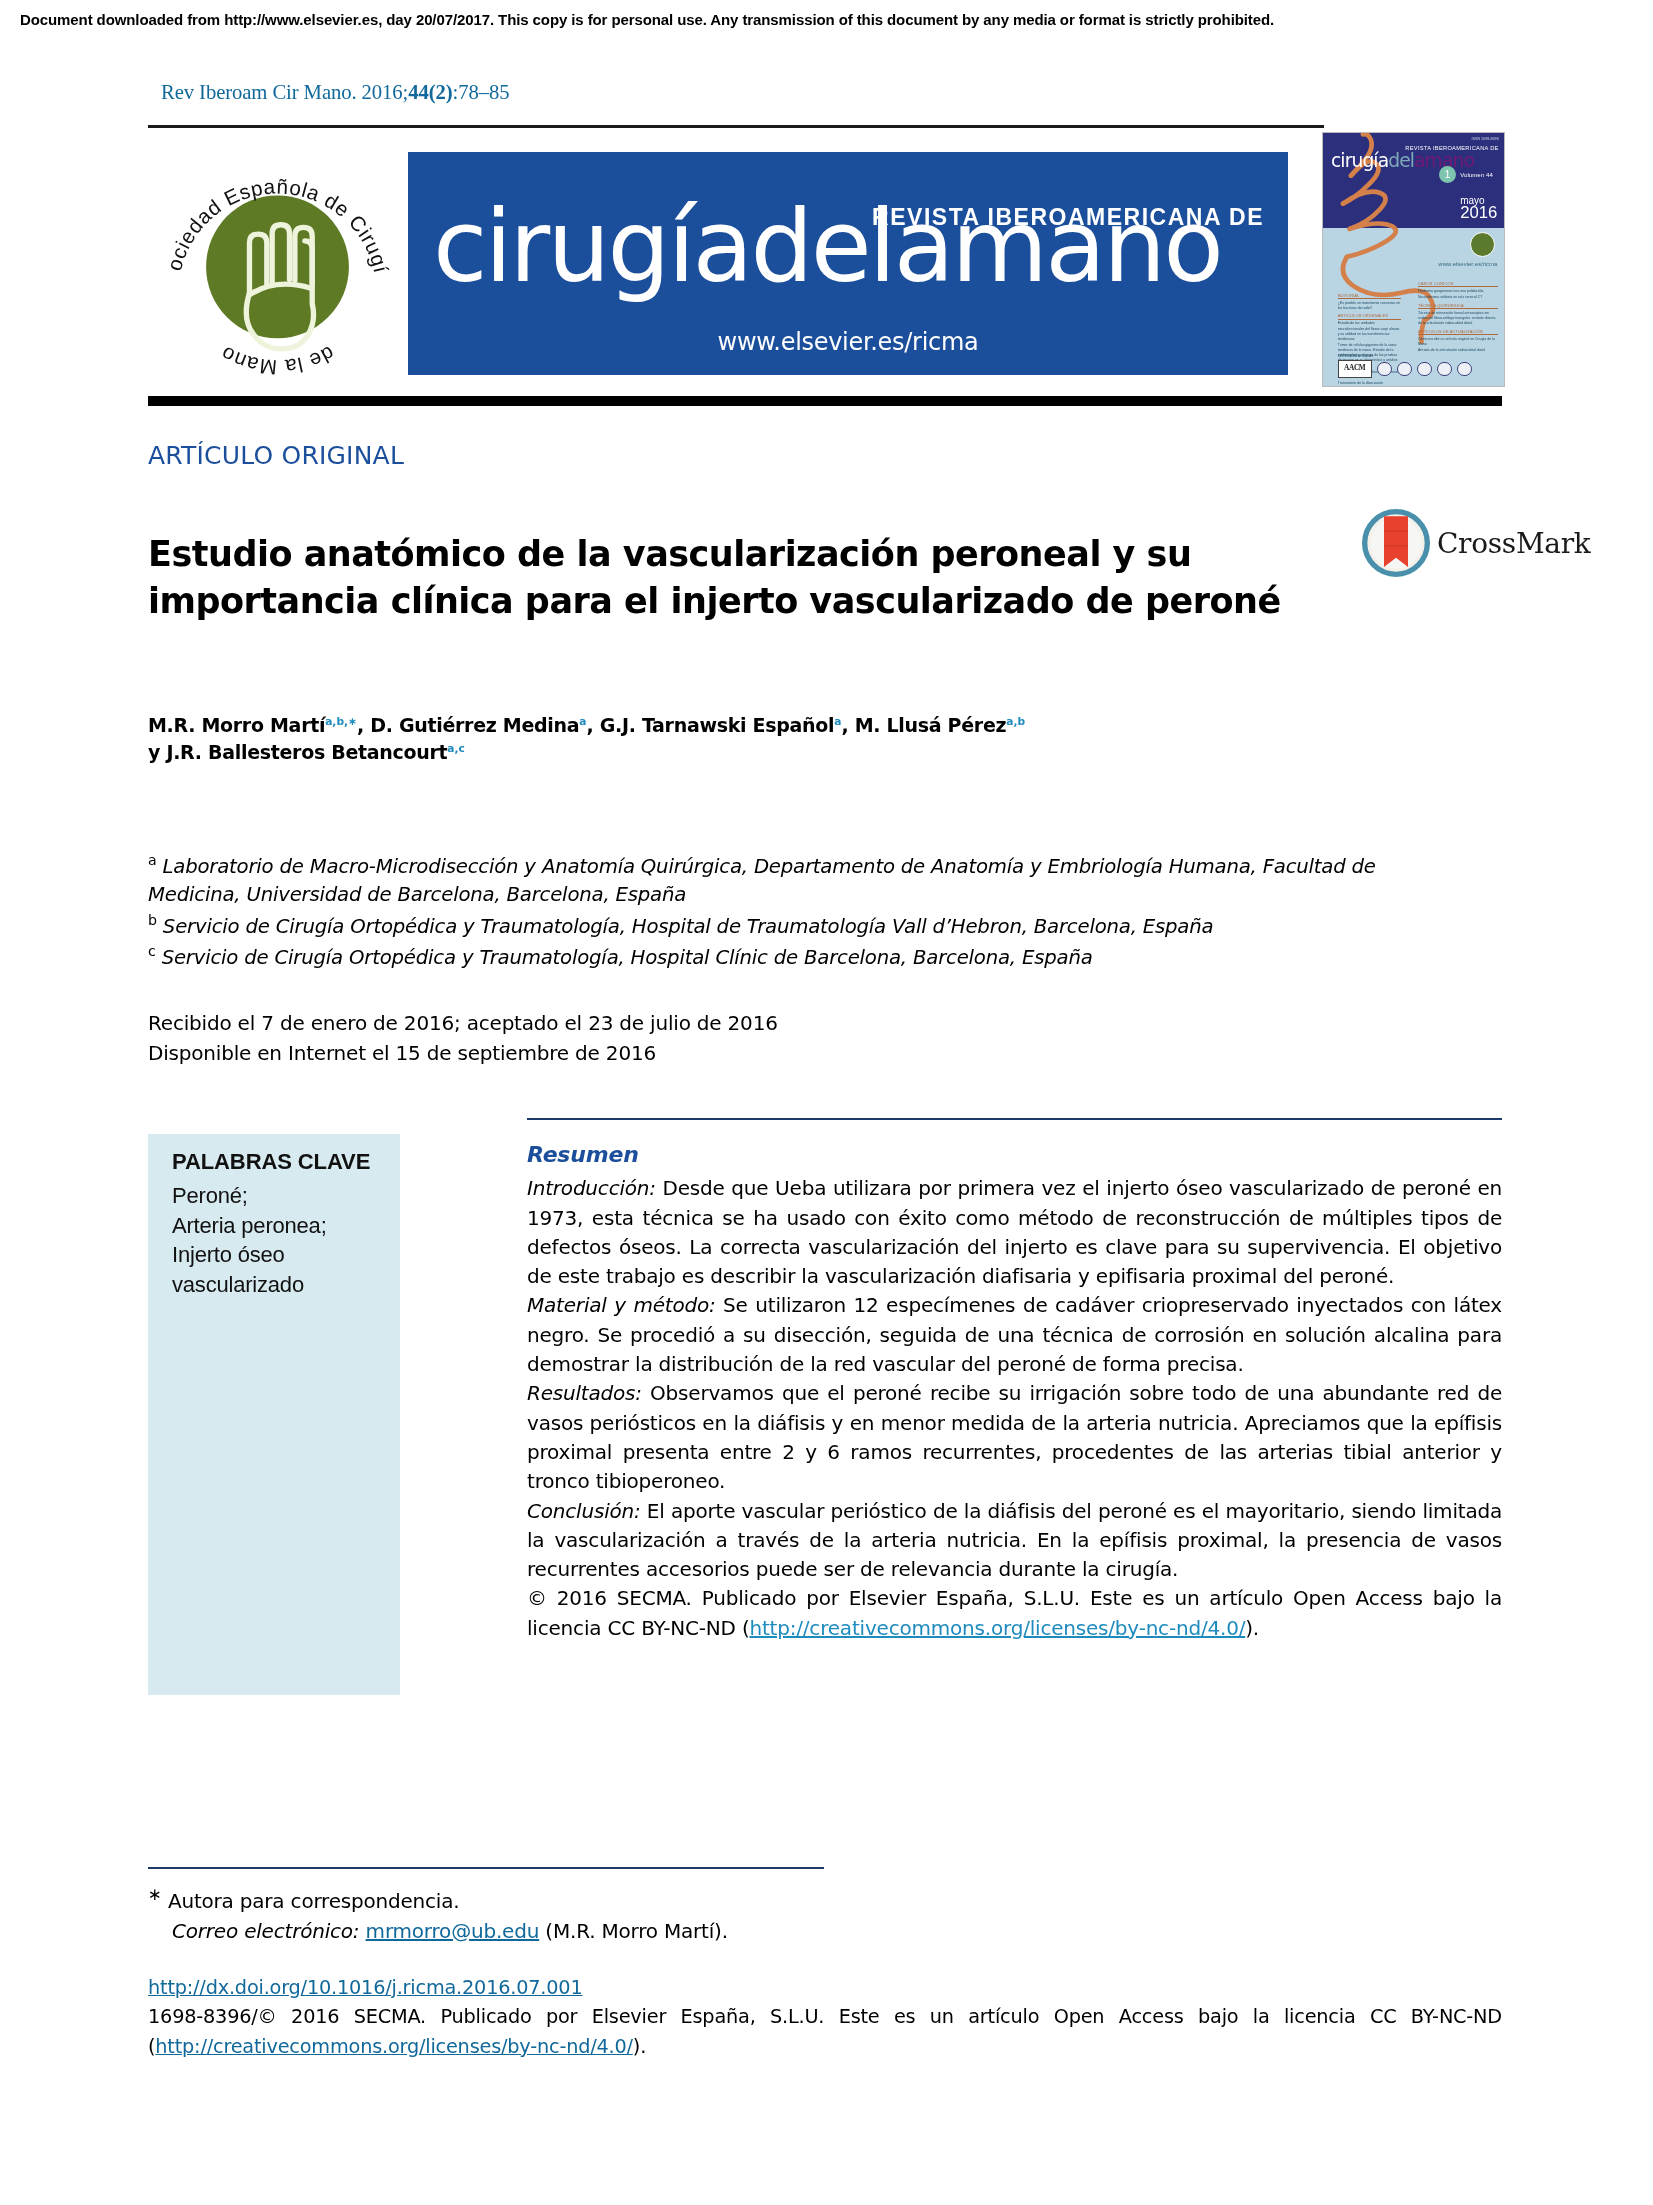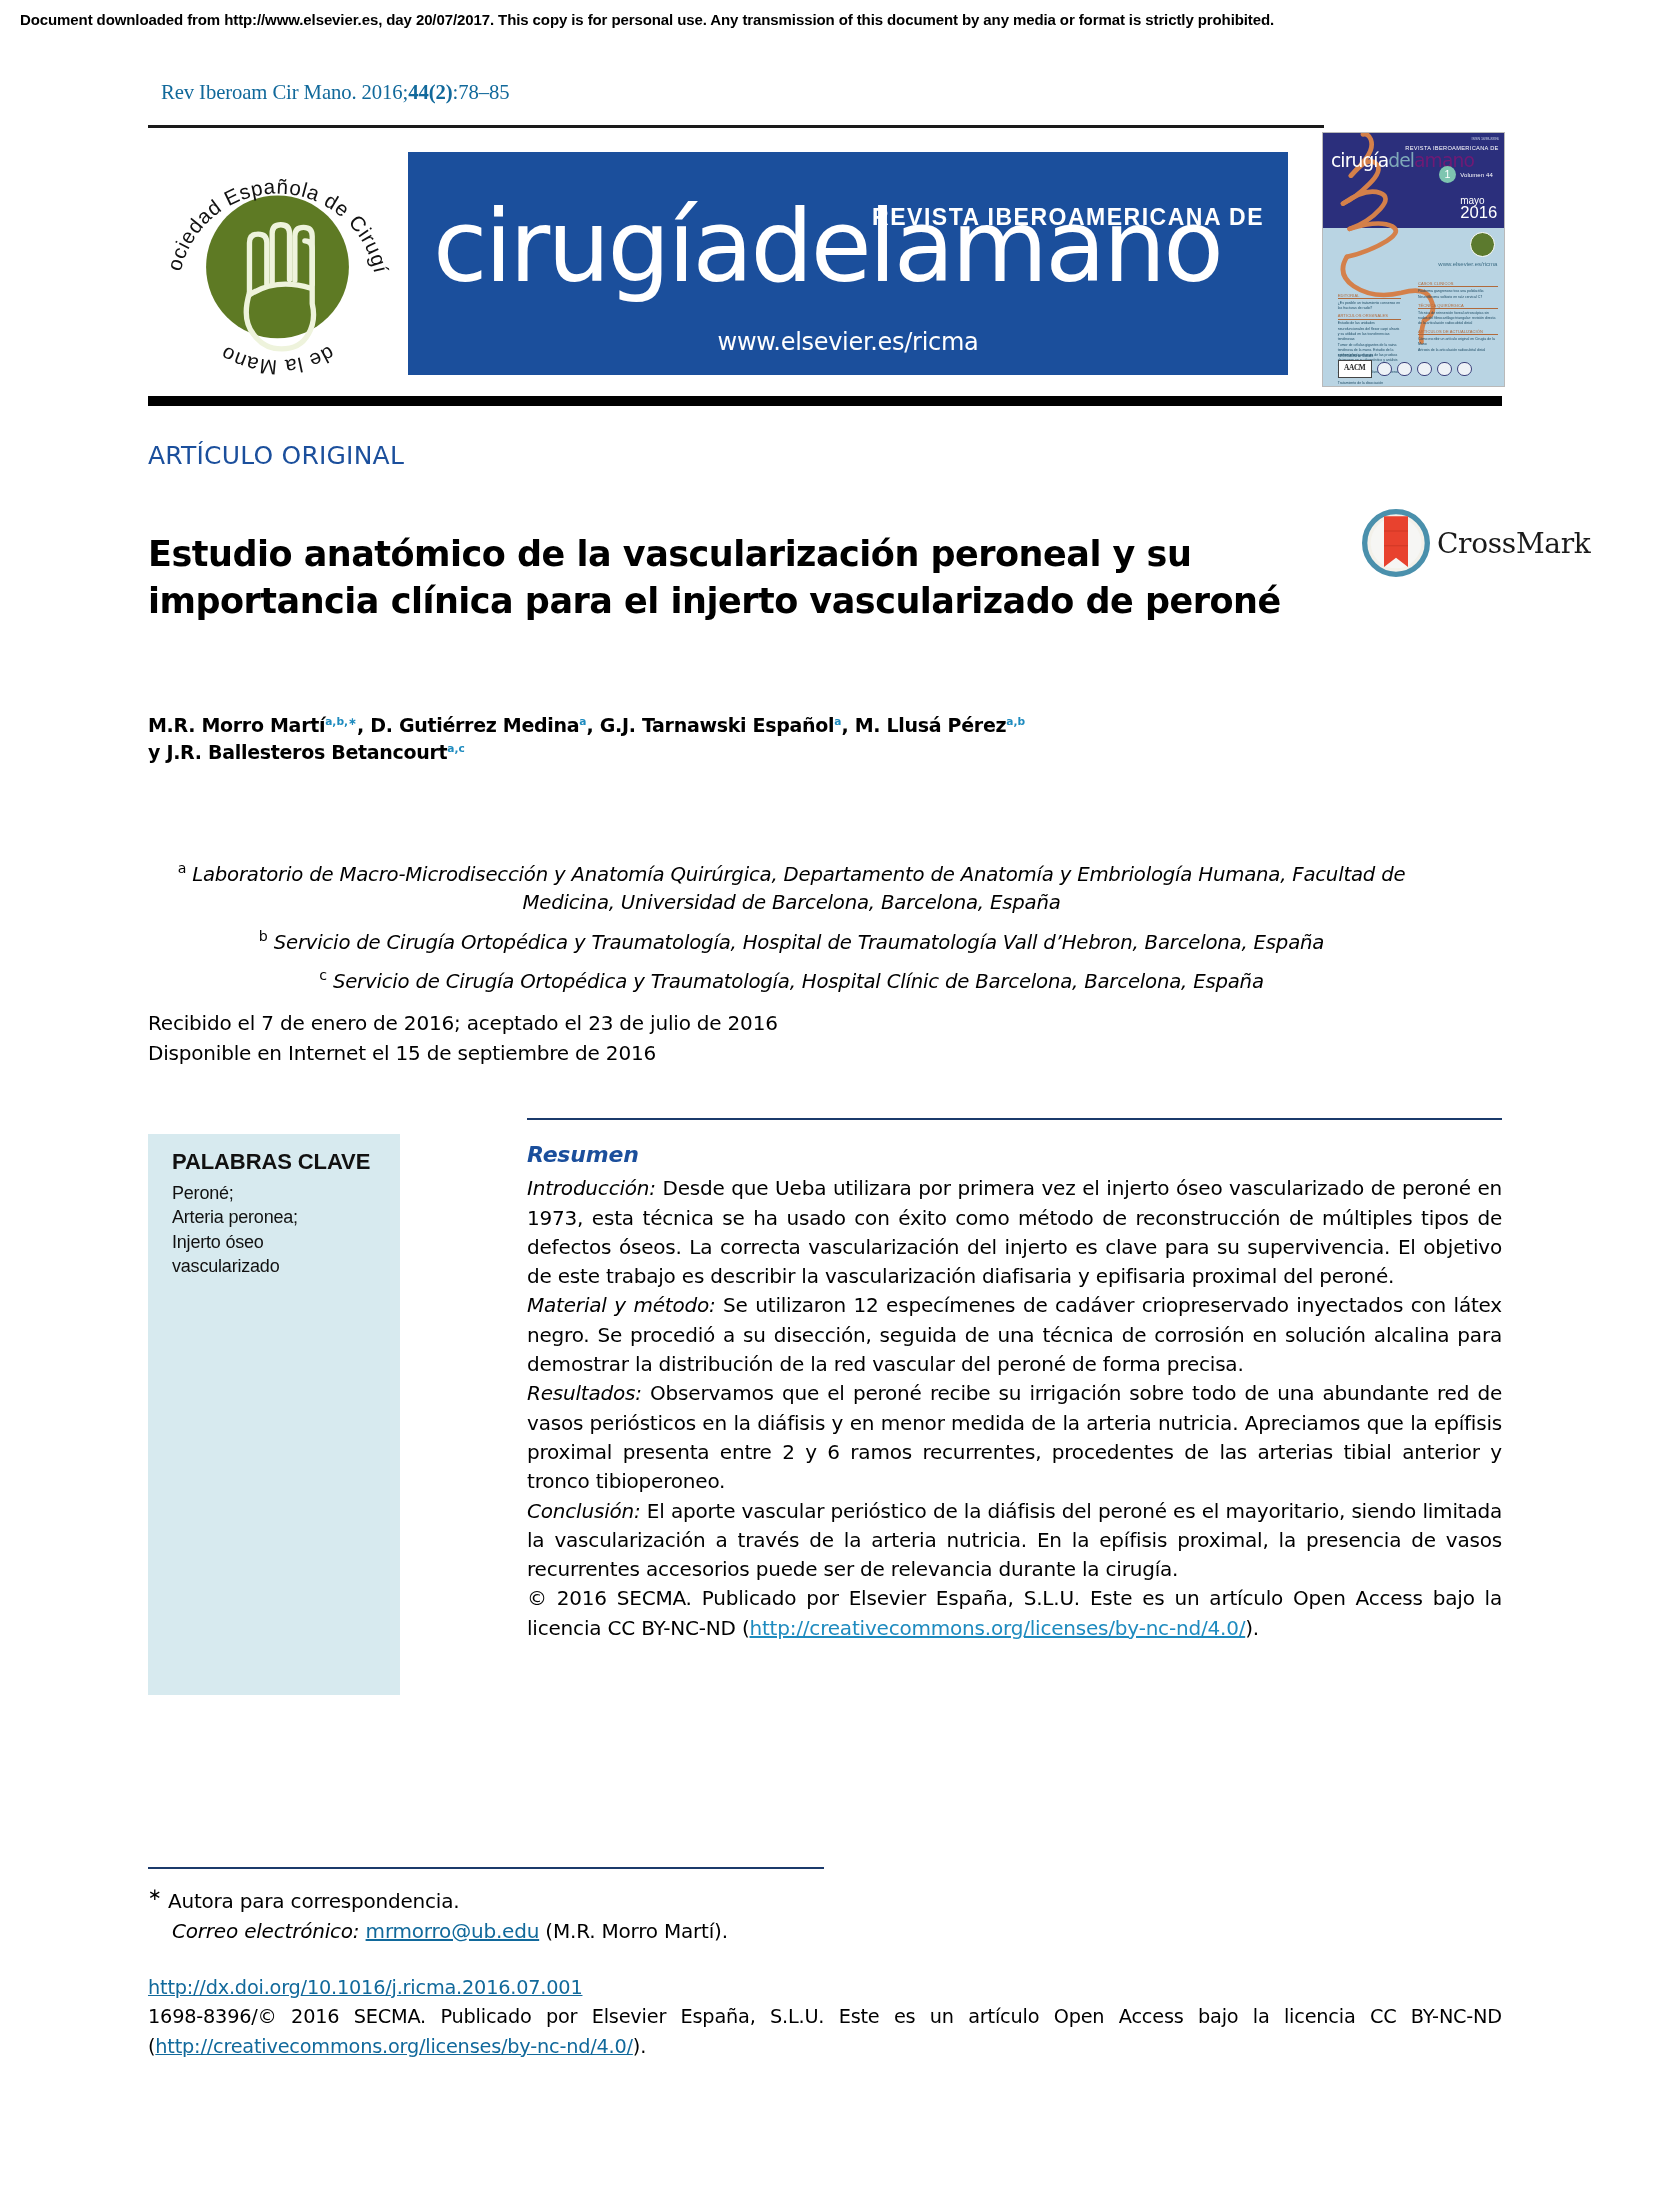--- a/index.html
+++ b/index.html
@@ -283,21 +283,21 @@
     left: 148px;
     top: 850px;
     width: 1287px;
     font-family: "DejaVu Sans", sans-serif;
     font-style: italic;
     font-size: 19.7px;
     line-height: 1.46;
     color: #000000;
     letter-spacing: -0.2px;
   }
-  .affiliations .aff { margin: 8px; text-align: center; }
+  .affiliations .aff { margin: 0; }
   .affiliations sup { font-size:0.72em; font-style:normal; vertical-align: super; }
 
   
   .dates {
     position: absolute;
     left: 148px;
     top: 1008px;
     font-family: "DejaVu Sans", sans-serif;
     font-size: 20px;
     line-height: 1.5;
@@ -330,21 +330,21 @@
     font-family: Liberation Sans, sans-serif;
     color: #111111;
   }
   .kw-title {
     font-size: 22px;
     font-weight: 700;
     letter-spacing: -0.1px;
     margin-bottom: 6.7px;
   }
   .kw-list {
-    font-size: 18px;
+    font-size: 22px;
     line-height: 1.34;
     letter-spacing: -0.2px;
   }
 
   .abstract {
     position: absolute;
     left: 527px;
     top: 1142px;
     width: 975px;
     font-family: "DejaVu Sans", sans-serif;

